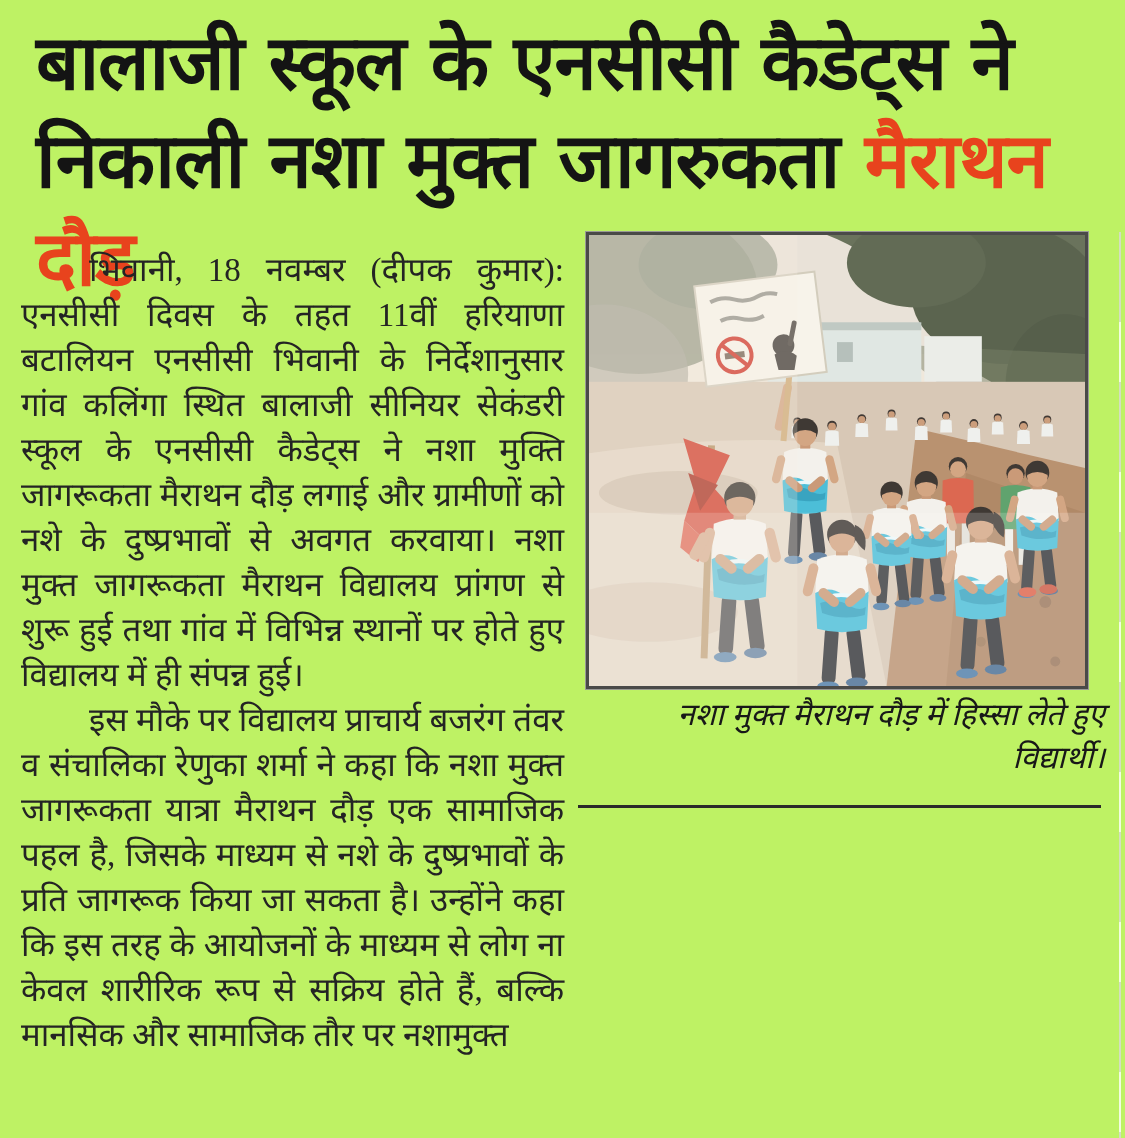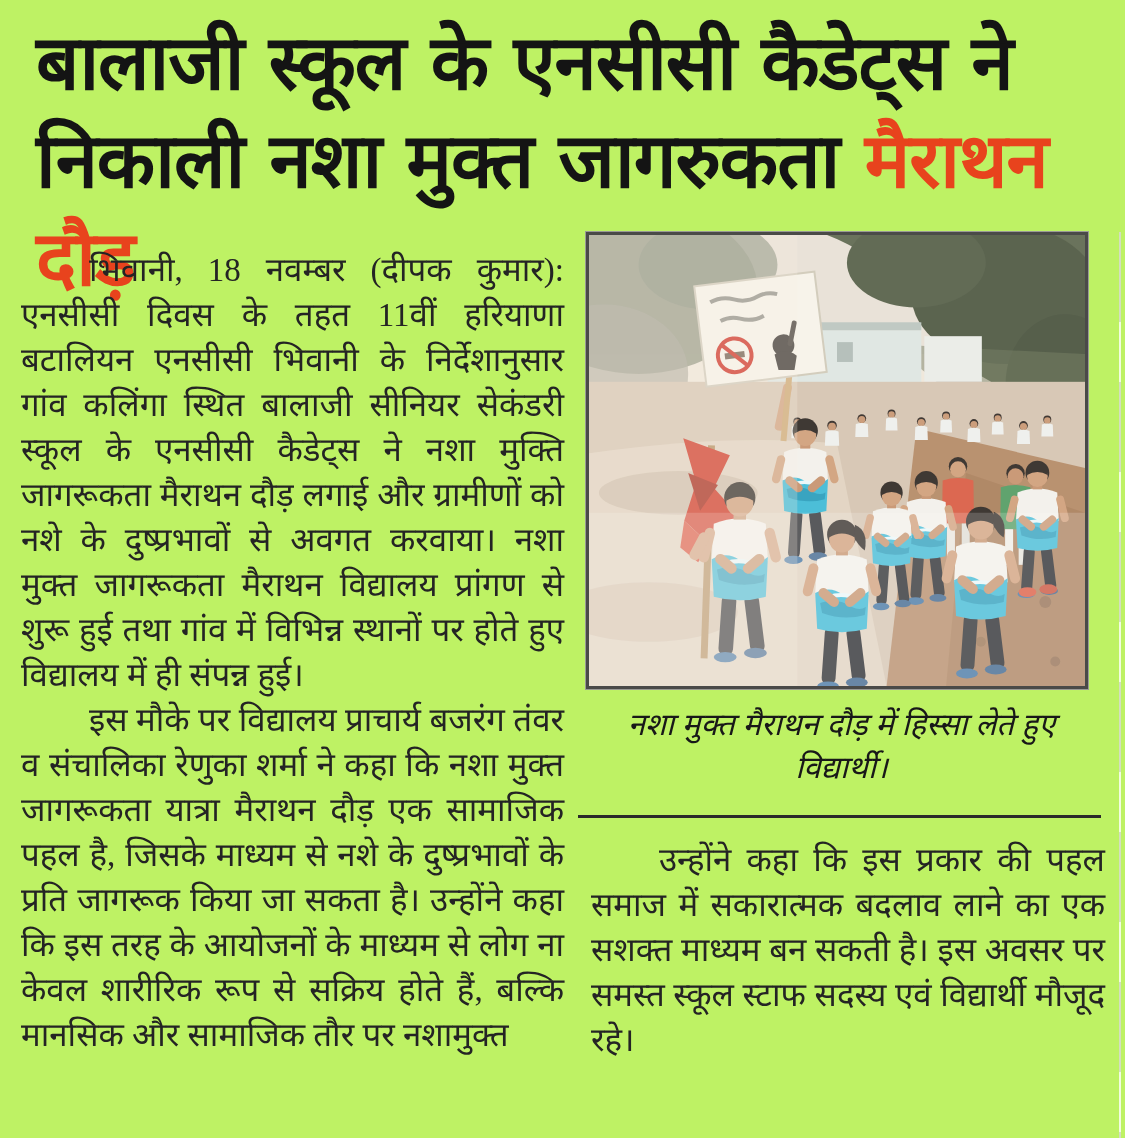--- a/index.html
+++ b/index.html
@@ -49,26 +49,26 @@
   .photo-frame {
     width: 502px;
     margin-left: 8px;
     border: 3px solid #4a4a48;
     outline: 1px solid #9a9a96;
     background: #e7e0d6;
     line-height: 0;
   }
   .photo-frame svg { width: 100%; height: auto; }
   .photo-caption {
-    margin: 14px 0 0 0;
+    margin: 4px 0 0 0;
     font-style: italic;
     font-size: 31px;
     line-height: 43px;
     color: #181818;
-    text-align: center;
+    text-align: right;
   }
   .col-divider {
     border: none;
     border-top: 3px solid #2a2a2a;
     margin: 26px 4px 20px 0;
   }
   
   .page-edge {
     position: absolute;
     right: 4px; top: 232px;
@@ -244,17 +244,16 @@
         <rect x="0" y="280" width="500" height="175" fill="#ffffff" opacity=".18"></rect>
         <rect x="0" y="0" width="210" height="455" fill="#f7efe4" opacity=".25"></rect>
         <rect x="0" y="0" width="500" height="455" fill="#fbf5ec" opacity=".10"></rect>
       </svg>
     </figure>
 
     <figcaption class="photo-caption">नशा मुक्त मैराथन दौड़ में हिस्सा लेते हुए विद्यार्थी।</figcaption>
 
     <hr class="col-divider">
 
-    <p class="body-para indent">उन्होंने कहा कि इस प्रकार की पहल समाज में सकारात्मक बदलाव लाने का एक सशक्त माध्यम बन सकती है। इस अवसर पर समस्त स्कूल स्टाफ सदस्य एवं विद्यार्थी मौजूद रहे।</p>
   </div>
 
   <div class="page-edge"></div>
 </div>
 
 </body></html>

